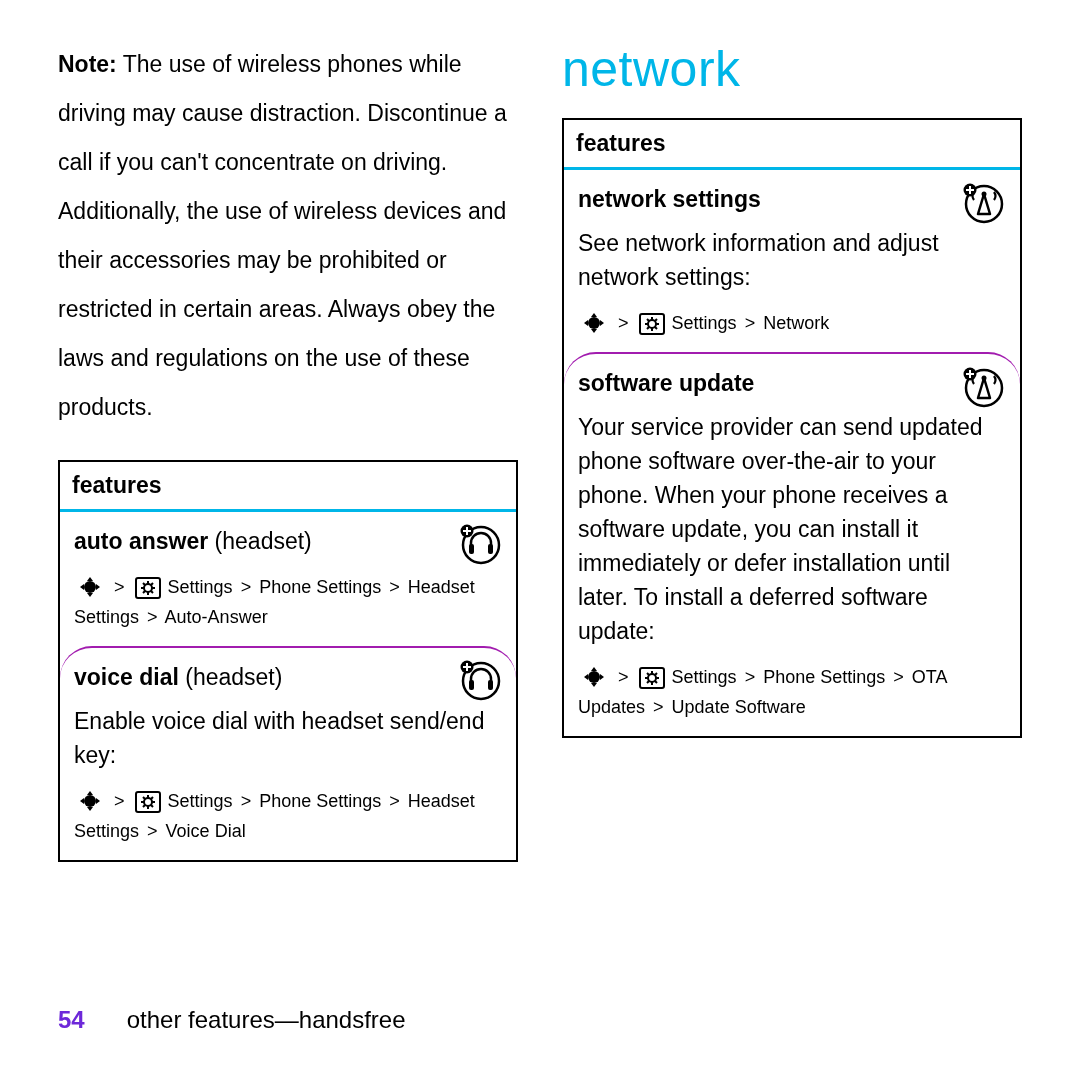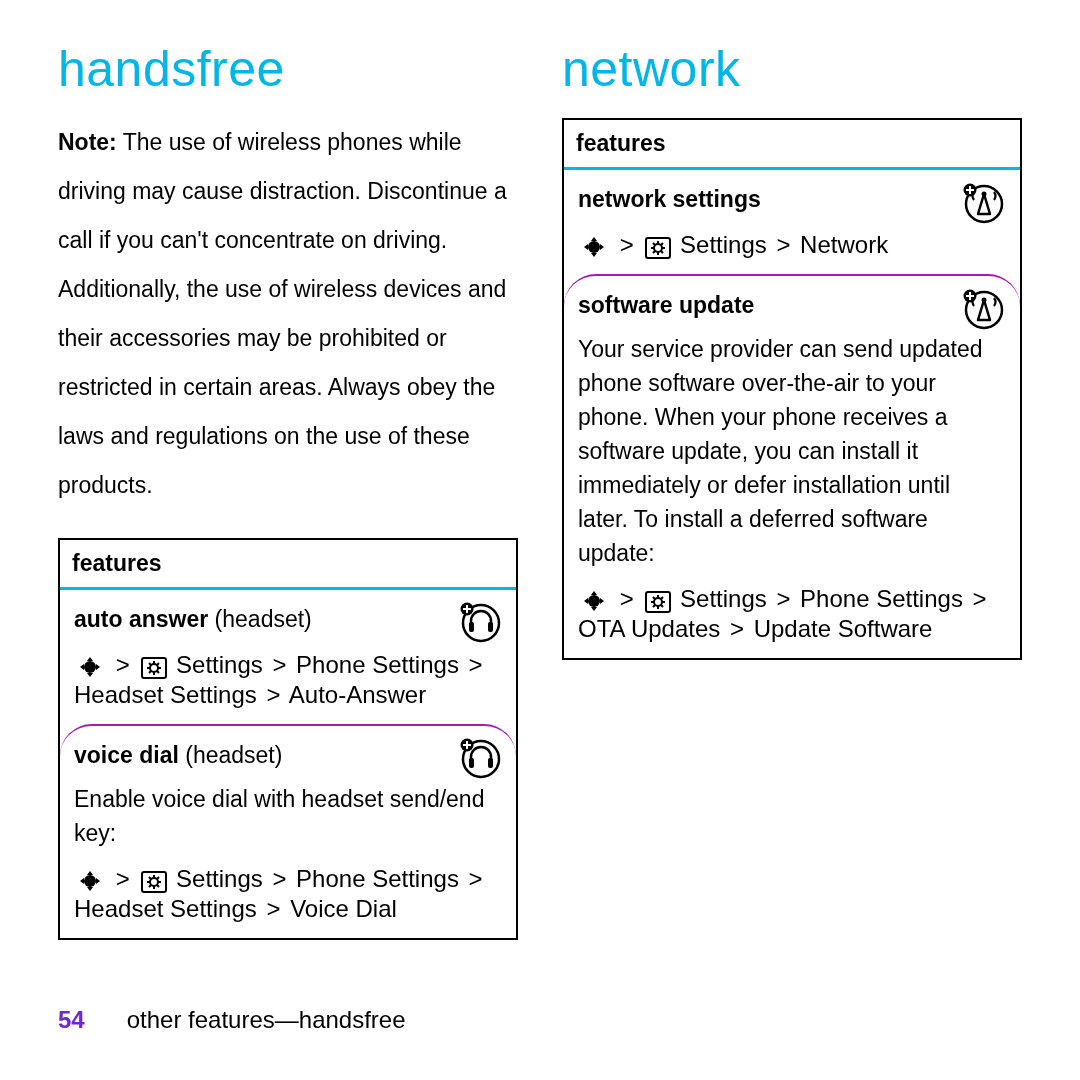--- a/index.html
+++ b/index.html
@@ -70,21 +70,21 @@
   .feature-suffix {
     font-weight: 400;
   }
   .feature-desc {
     display: block;
     margin-top: 10px;
   }
   .nav-path {
     font-family: "Arial Narrow", Arial, sans-serif;
     font-stretch: condensed;
-    font-size: 24px;
+    font-size: 18px;
     line-height: 30px;
     margin-top: 14px;
     display: block;
   }
   .nav-path .sep {
     padding: 0 3px;
   }
   
   .footer {
     position: absolute;
@@ -113,21 +113,20 @@
     margin: 0 2px;
   }
 </style>
 </head>
 <body>
 
 <div class="page">
   <div class="columns">
 
     <div class="col">
-      <h1 class="heading">handsfree</h1>
 
       <p class="body-text">
         <span class="note-label">Note:</span><span> The use of wireless phones while driving may cause distraction. Discontinue a call if you can't concentrate on driving. Additionally, the use of wireless devices and their accessories may be prohibited or restricted in certain areas. Always obey the laws and regulations on the use of these products.</span>
       </p>
 
       <div class="feature-table">
         <div class="feature-header">features</div>
 
         <div class="feature-row">
           <span class="row-icon">
@@ -220,20 +219,21 @@
               <circle cx="22" cy="22" r="18" fill="none" stroke="#000" stroke-width="2.5"></circle>
               <path d="M22 12 l-6 20 h12 z" fill="none" stroke="#000" stroke-width="2.5" stroke-linejoin="round"></path>
               <circle cx="22" cy="12" r="2.5" fill="#000"></circle>
               <path d="M14 14 a10 10 0 0 1 0 -0.1 M30 14 a10 10 0 0 0 0 -0.1" stroke="#000" stroke-width="2"></path>
               <path d="M12 10 q-3 4 0 8 M32 10 q3 4 0 8" fill="none" stroke="#000" stroke-width="2.2"></path>
               <circle cx="8" cy="8" r="6.5" fill="#000"></circle>
               <path d="M8 4 v8 M4 8 h8" stroke="#fff" stroke-width="2"></path>
             </svg>
           </span>
           <span class="feature-title">network settings</span>
+          <span class="feature-desc">See network information and adjust network settings:</span>
           <span class="nav-path">
             <span class="inline-icon">
               <svg width="28" height="24" viewBox="0 0 28 24">
                 <circle cx="14" cy="12" r="6" fill="#000"></circle>
                 <path d="M14 2 l3 4 h-6 z M14 22 l3 -4 h-6 z" fill="#000"></path>
                 <path d="M4 12 l4 -3 v6 z M24 12 l-4 -3 v6 z" fill="#000"></path>
               </svg>
             </span>
             <span class="sep">&gt;</span>
             <span class="inline-icon">

